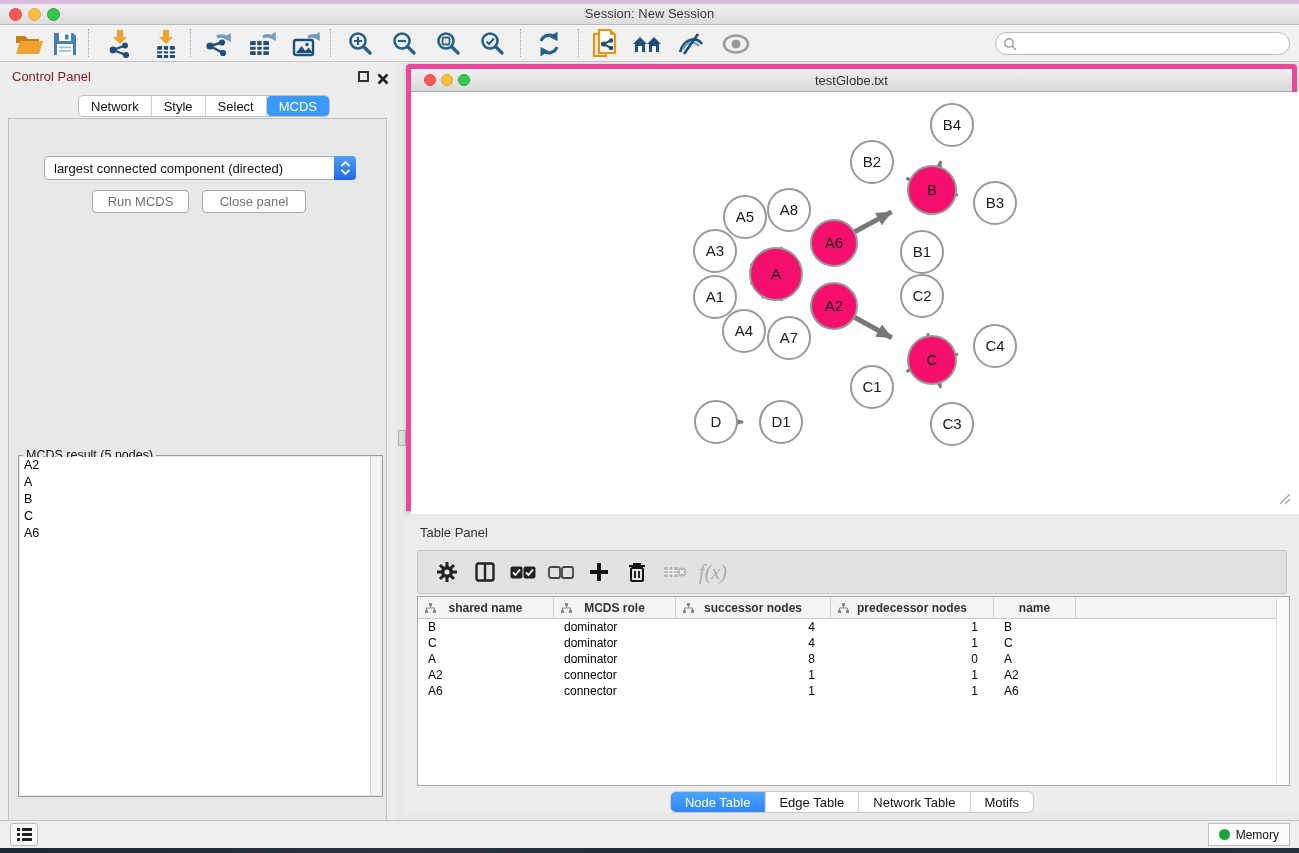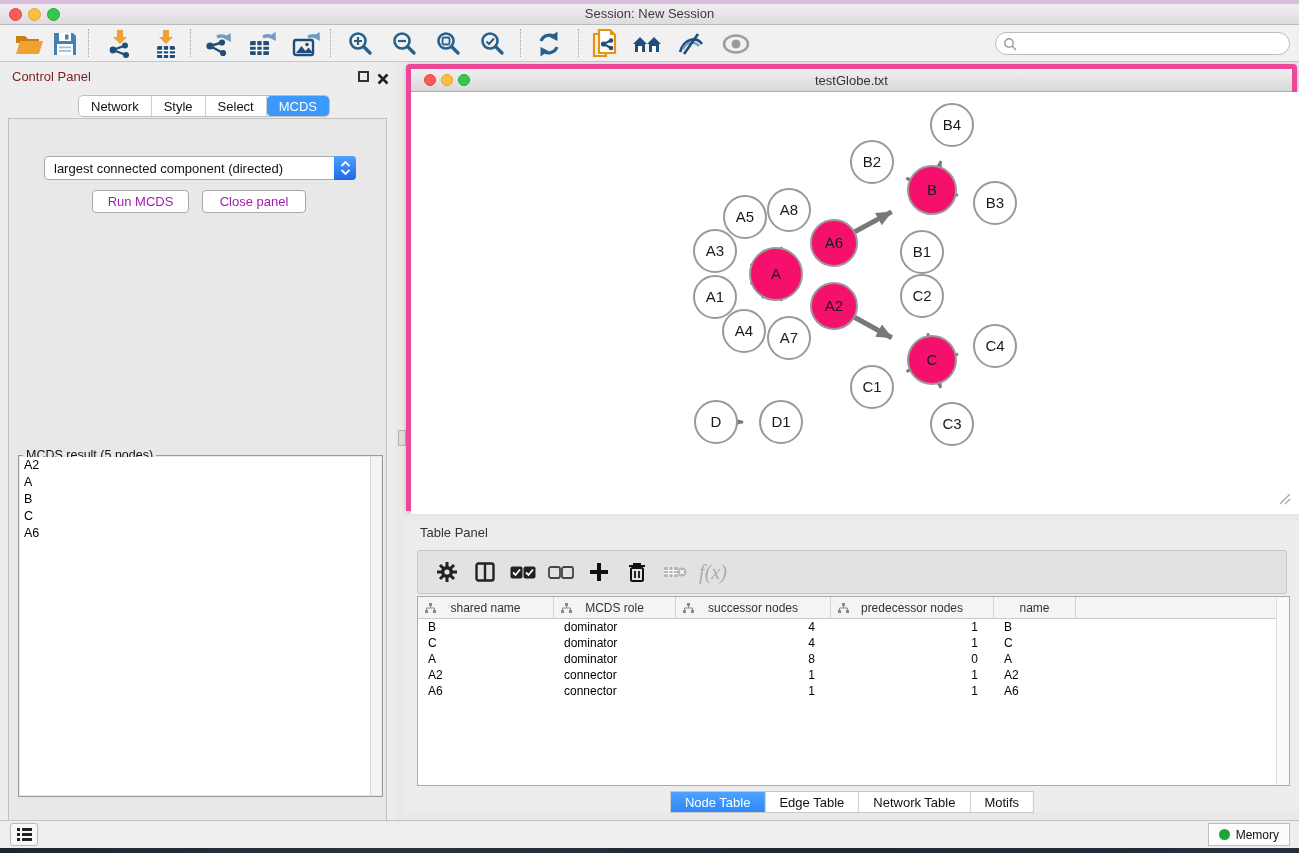--- a/index.html
+++ b/index.html
@@ -41,21 +41,21 @@
   .cp-content { position:absolute; left:8px; top:56px; width:379px; height:745px;
                 background:#E8E8E8; border:1px solid #C0C0C0; }
   .opt-label { position:absolute; left:0; width:100%; top:74px; text-align:center; font-size:13px; color:#111; }
   .dropdown { position:absolute; left:44px; top:94px; width:312px; height:24px; background:#FFF;
               border:1px solid #A9A9A9; border-radius:4px; }
   .dropdown .dd-text { position:absolute; left:9px; top:4px; font-size:13px; color:#111; white-space:nowrap; }
   .dropdown .dd-step { position:absolute; right:-1px; top:-1px; width:22px; height:24px; border-radius:0 4px 4px 0;
               background:linear-gradient(#4DA0FF,#2169E8); display:flex; flex-direction:column;
               align-items:center; justify-content:center; gap:2px; }
   .btn { position:absolute; height:23px; background:#FFF; border:1px solid #A9A9A9; border-radius:4px;
-         font-size:13px; color:#a21caf; text-align:center; line-height:21px; }
+         font-size:13px; color:#737373; text-align:center; line-height:21px; }
   .mcds-box { position:absolute; left:18px; top:393px; width:365px; height:342px; border:1px solid #9B9B9B; }
   .mcds-box legend { position:absolute; left:4px; top:-8px; background:#E8E8E8; padding:0 3px; font-size:12.5px; color:#111; }
   .mcds-list { position:absolute; left:1px; top:1px; right:12px; bottom:1px; background:#FFF; overflow:hidden; }
   .mcds-item { font-size:12.5px; color:#000; padding:1px 0 1px 4px; line-height:15px; }
   .mcds-scroll { position:absolute; top:1px; right:1px; bottom:1px; width:11px; background:#F4F4F4; border-left:1px solid #D5D5D5; }
 
   
   .net-window { position:absolute; left:406px; top:64px; width:891px; height:447px;
                 border:5px solid #ec4899; border-radius:4px 4px 0 0; background:#FFF;
                 box-shadow:0 1px 4px rgba(0,0,0,0.18); }
@@ -74,30 +74,30 @@
 
   
   .table-panel { position:absolute; left:405px; top:520px; width:894px; height:292px; background:#EDEDED; }
   .tp-head-title { position:absolute; left:15px; top:5px; font-size:13px; color:#333; }
   .tp-toolbar { position:absolute; left:12px; top:30px; width:870px; height:44px;
                 background:#E2E2E2; border:1px solid #C6C6C6; border-radius:2px; display:flex; align-items:center; }
   .tp-tool { width:38px; height:34px; display:flex; align-items:center; justify-content:center; }
   .tp-tool:first-child { margin-left:10px; }
   .fx { font-family:"Liberation Serif", serif; font-style:italic; color:#ABABAB; font-size:20px; }
   .ntable { position:absolute; left:12px; top:76px; width:873px; height:190px; background:#FFF; border:1px solid #ABABAB; }
-  .ntable-head { position:absolute; left:0; top:0; right:13px; height:22px; background:#F4F4F4; border-bottom:1px solid #C9C9C9; display:flex; }
+  .ntable-head { position:absolute; left:0; top:0; right:13px; height:22px; background:#F4F4F4; border-bottom:1px solid #C9C9C9; display:flex;font-weight:bold; }
   .th-cell { position:relative; border-right:1px solid #D2D2D2; height:100%; display:flex; align-items:center; justify-content:center;
              font-size:12px; color:#333; }
   .th-cell .hicon { position:absolute; left:7px; top:6px; }
   .ntable-body { position:absolute; left:0; top:22px; right:13px; bottom:0; }
   .trow { display:flex; height:16px; }
   .tcell { font-size:12px; color:#000; line-height:16px; white-space:nowrap; overflow:hidden; }
   .tscroll { position:absolute; top:0; right:0; bottom:0; width:13px; background:#FAFAFA; border-left:1px solid #DDD; }
   .tp-tabs { position:absolute; left:50%; transform:translateX(-50%); top:271px; height:22px; display:flex;
-             background:#FFF; border:1px solid #C8C8C8; border-radius:0; overflow:hidden; }
+             background:#FFF; border:1px solid #C8C8C8; border-radius:6px; overflow:hidden; }
   .tp-tab { font-size:13px; color:#111; padding:3px 14px 0 14px; border-right:1px solid #CFCFCF; }
   .tp-tab:last-child { border-right:none; }
   .tp-tab.active { background:linear-gradient(#4AA3FF,#2F88F8); color:#FFF; }
 
   
   .statusbar { position:absolute; left:0; top:820px; width:1299px; height:28px;
                background:#EEE; border-top:1px solid #C4C4C4; }
   .list-btn { position:absolute; left:10px; top:2px; width:28px; height:23px; background:#F7F7F7;
               border:1px solid #B9B9B9; border-radius:3px; display:flex; align-items:center; justify-content:center; }
   .memory-btn { position:absolute; right:9px; top:2px; height:23px; background:#FCFCFC; border:1px solid #BDBDBD;

